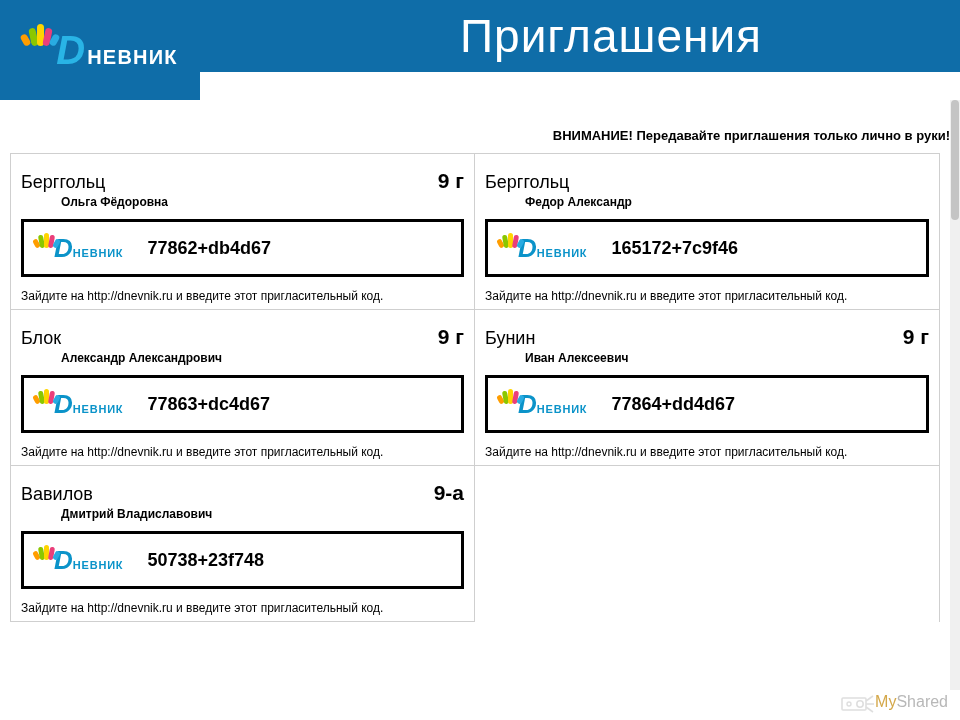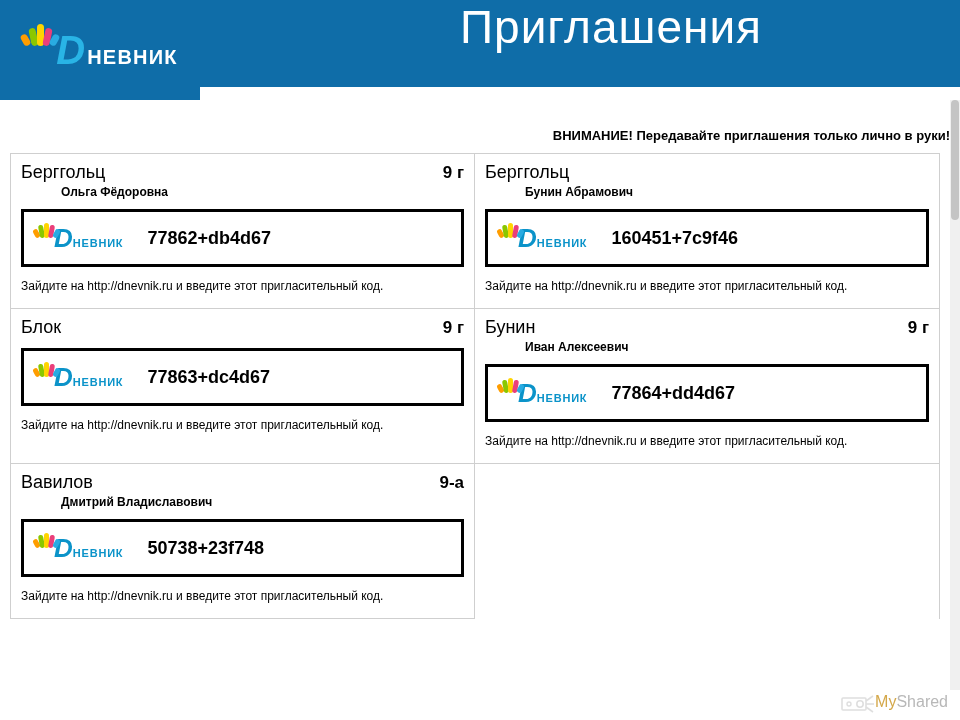--- a/index.html
+++ b/index.html
@@ -15,24 +15,24 @@
     width: 100%;
     height: 100px;
     background: #ffffff;
     position: relative;
   }
   .header-band {
     position: absolute;
     top: 0;
     left: 190px;
     right: 0;
-    height: 87px;
+    height: 72px;
     background: #0f6da8;
     display: flex;
-    align-items: flex-start;
+    align-items: center;
     padding-left: 270px;
   }
   .header-band .title {
     color: #ffffff;
     font-size: 46px;
     font-weight: 300;
     letter-spacing: 1px;
   }
   .logo-wrap {
     position: absolute;
@@ -96,22 +96,22 @@
     border-right: 1px solid #cfcfcf;
     border-bottom: 1px solid #cfcfcf;
     padding: 8px 10px 6px;
     min-height: 155px;
     position: relative;
   }
   .card:nth-child(2n) { border-right: none; }
   .card.empty { border-bottom: none; }
   .grid { border-left: 1px solid #cfcfcf; border-right: 1px solid #cfcfcf; }
   .name-row { display: flex; justify-content: space-between; align-items: baseline; }
-  .surname { font-size: 18px; font-weight: 400; color: #000; }
-  .klass { font-size: 17px; font-weight: 700; color: #000; }
+  .surname { font-size: 18px; font-weight: 400; color: #000; margin-top: 10px; }
+  .klass { font-size: 21px; font-weight: 700; color: #000; }
   .fullname { font-size: 12px; font-weight: 700; color: #000; margin-top: 2px; margin-left: 40px; }
   .code-box {
     border: 3px solid #000;
     margin-top: 10px;
     padding: 6px 10px 6px 6px;
     display: flex;
     align-items: center;
     height: 58px;
   }
   .mini-logo { display: flex; align-items: center; }
@@ -188,44 +188,45 @@
   </div>
       <span class="code">77862+db4d67</span>
     </div>
     <div class="instr">Зайдите на <span class="bold">http://dnevnik.ru</span> и введите этот пригласительный код.</div>
   </div>
       <div class="card">
     <div class="name-row">
       <span class="surname">Берггольц</span>
       <span class="klass"></span>
     </div>
-    <div class="fullname">Бунин Абрамович</div>
-    <div class="code-box">
-      <div class="mini-logo">
-    <div class="mini-hand">
-      <div class="mf mf1"></div>
-              <div class="mf mf2"></div>
-              <div class="mf mf3"></div>
-              <div class="mf mf4"></div>
-              <div class="mf mf5"></div>
-    </div>
-    <div class="mini-text">
-      <span class="mini-d">D</span>
-              <span class="mini-rest">НЕВНИК</span>
-    </div>
-  </div>
-      <span class="code">160451+7c9f46</span>
+    <div class="fullname">Федор Александр</div>
+    <div class="code-box">
+      <div class="mini-logo">
+    <div class="mini-hand">
+      <div class="mf mf1"></div>
+              <div class="mf mf2"></div>
+              <div class="mf mf3"></div>
+              <div class="mf mf4"></div>
+              <div class="mf mf5"></div>
+    </div>
+    <div class="mini-text">
+      <span class="mini-d">D</span>
+              <span class="mini-rest">НЕВНИК</span>
+    </div>
+  </div>
+      <span class="code">165172+7c9f46</span>
     </div>
     <div class="instr">Зайдите на <span class="bold">http://dnevnik.ru</span> и введите этот пригласительный код.</div>
   </div>
       <div class="card">
     <div class="name-row">
       <span class="surname">Блок</span>
       <span class="klass">9 г</span>
     </div>
+    <div class="fullname">Александр Александрович</div>
     <div class="code-box">
       <div class="mini-logo">
     <div class="mini-hand">
       <div class="mf mf1"></div>
               <div class="mf mf2"></div>
               <div class="mf mf3"></div>
               <div class="mf mf4"></div>
               <div class="mf mf5"></div>
     </div>
     <div class="mini-text">

